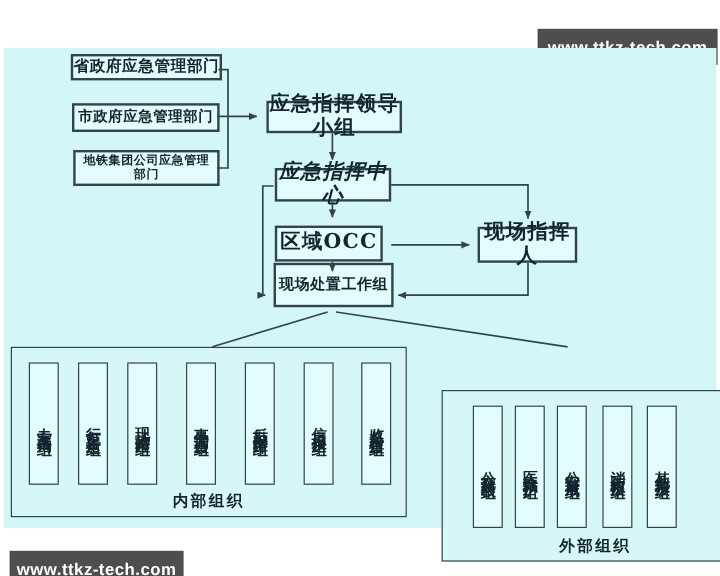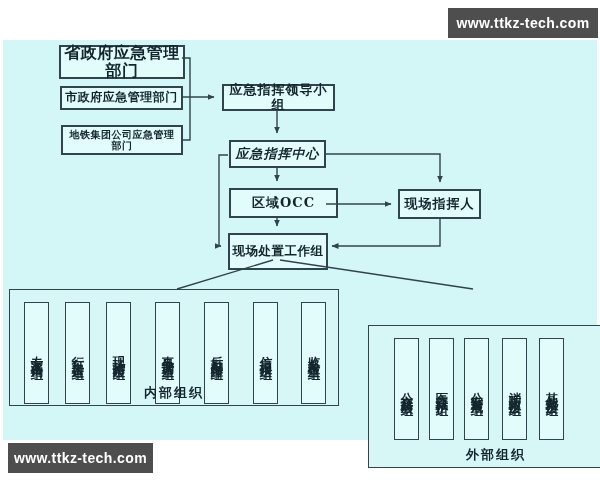--- a/index.html
+++ b/index.html
@@ -5,49 +5,49 @@
   html,body{margin:0;padding:0;}
   body{
     width:600px;height:480px;position:relative;overflow:hidden;
     background:#ffffff;
     font-family:"DejaVu Serif","Liberation Serif",serif;
   }
   .badge{
     position:absolute;background:#4e4e4e;color:#ffffff;
     font-family:"Liberation Sans","DejaVu Sans",sans-serif;
     font-weight:bold;font-size:14px;letter-spacing:0.4px;
-    display:flex;align-items:center;justify-content:center;
+    display:flex;align-items:center;justify-content:center;margin-top:16px;
   }
   #badge-top{left:448px;top:8px;width:150px;height:30px;}
   #badge-bottom{left:8px;top:443px;width:145px;height:30px;}
   #diagram{
     position:absolute;left:3px;top:40px;width:594px;height:400px;
     background:#d3f6f6;
   }
   .node{
     position:absolute;box-sizing:border-box;
     background:#e2fbfb;border:2px solid #31444d;
-    color:#13262e;font-size:13px;font-weight:600;letter-spacing:1px;
+    color:#13262e;font-size:17px;font-weight:600;letter-spacing:1px;
     display:flex;align-items:center;justify-content:center;
     text-align:center;line-height:1.15;
   }
   
-  #src-1{left:56px;top:5px;width:126px;height:34px;font-size:16px;letter-spacing:.5px;}
+  #src-1{left:56px;top:5px;width:126px;height:22px;font-size:13px;letter-spacing:.5px;}
   #src-2{left:57px;top:46px;width:123px;height:24px;font-size:12px;letter-spacing:.5px;}
   #src-3{left:58px;top:85px;width:122px;height:30px;font-size:10px;letter-spacing:.5px;padding:0 2px;}
   #leadership{left:219px;top:44px;width:113px;height:27px;}
   #command{left:226px;top:100px;width:97px;height:28px;font-style:italic;}
-  #occ{left:226px;top:148px;width:109px;height:30px;}
+  #occ{left:226px;top:148px;width:90px;height:30px;}
   #commander{left:395px;top:149px;width:83px;height:30px;}
-  #workgroup{left:225px;top:193px;width:100px;height:37px;font-size:12.5px;letter-spacing:.5px;}
+  #workgroup{left:225px;top:179px;width:100px;height:37px;font-size:12.5px;letter-spacing:.5px;}
   .container{
     position:absolute;box-sizing:border-box;
     border:1.5px solid #31444d;background:#d7f7f7;
   }
-  #internal-org{left:6px;top:249px;width:330px;height:117px;}
+  #internal-org{left:6px;top:249px;width:330px;height:142px;}
   #external-org{left:365px;top:249px;width:256px;height:143px;margin-top:36px;}
   .org-label{
     position:absolute;left:0;right:0;bottom:3px;text-align:center;
     color:#13262e;font-size:13px;font-weight:600;letter-spacing:2px;
   }
   .vbox{
     position:absolute;top:12px;width:25px;height:102px;box-sizing:border-box;
     background:#e2fbfb;border:1.5px solid #31444d;
     color:#13262e;font-size:12.5px;font-weight:600;
     writing-mode:vertical-rl;text-orientation:upright;

